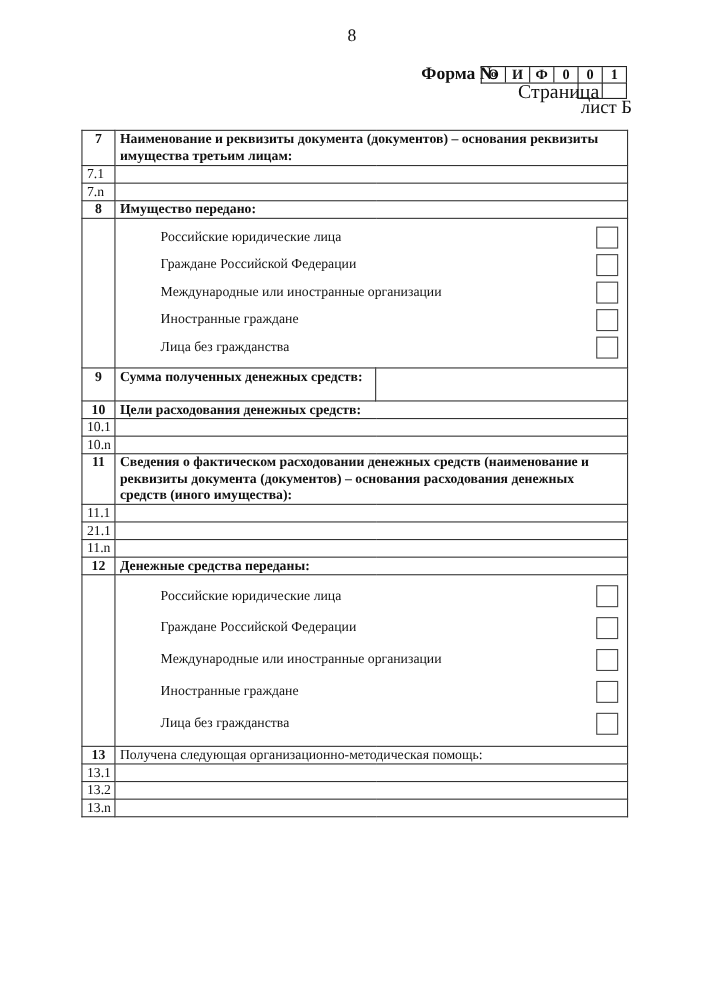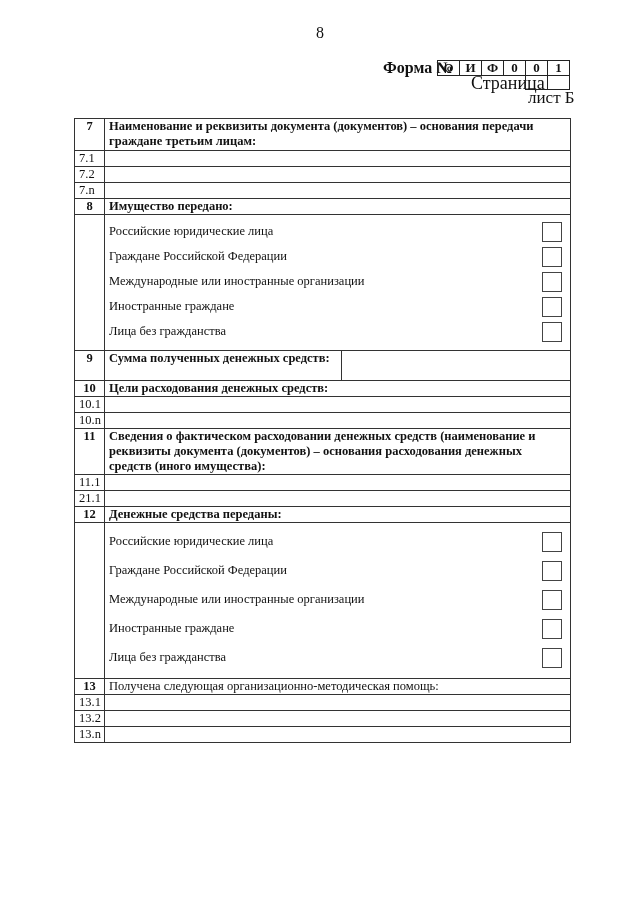--- a/index.html
+++ b/index.html
@@ -21,21 +21,21 @@
   table.form {
     position: absolute; left: 74px; top: 118px; width: 496px;
     border-collapse: collapse; table-layout: fixed; font-size: 12.5px;
   }
   table.form td { border: 1px solid #333; padding: 0 4px; vertical-align: top; line-height: 15px; }
   td.num { width: 22px; text-align: center; font-weight: bold; }
   td.subnum { text-align: left; font-weight: normal; padding-left: 2px; }
   td.bold { font-weight: bold; }
   tr.sub td { height: 14px; }
   .opt-list { padding: 4px 0 6px 4px; }
-  .opt { display: flex; align-items: center; justify-content: space-between; }
+  .opt { display: flex; align-items: center; justify-content: space-between; margin-left: 37px; }
   .opt .cb { width: 20px; height: 20px; border: 1px solid #444; margin-right: 8px; box-sizing: border-box; flex: none; }
   .opts8 .opt { height: 25px; }
   .opts12 .opt { height: 29px; }
 </style>
 </head>
 <body>
 
 <div class="page-number">8</div>
 
 <div class="form-label">Форма №</div>
@@ -57,28 +57,24 @@
 <table class="form">
   <colgroup>
       <col style="width:30px">
       <col style="width:237px">
       <col style="width:229px">
     </colgroup>
 
   <tbody>
       <tr>
     <td class="num">7</td>
-    <td class="bold" colspan="2" style="height:31px">Наименование и реквизиты документа (документов) – основания передачи граждане третьим лицам:</td>
+    <td class="bold" colspan="2" style="height:31px">Наименование и реквизиты документа (документов) – основания реквизиты имущества третьим лицам:</td>
   </tr>
   <tr class="sub">
     <td class="subnum">7.1</td>
-    <td colspan="2"></td>
-  </tr>
-  <tr class="sub">
-    <td class="subnum">7.2</td>
     <td colspan="2"></td>
   </tr>
   <tr class="sub">
     <td class="subnum">7.n</td>
     <td colspan="2"></td>
   </tr>
 
   <tr>
     <td class="num">8</td>
     <td class="bold" colspan="2">Имущество передано:</td>
@@ -135,20 +131,24 @@
     <td class="bold" colspan="2" style="height:44px">Сведения о фактическом расходовании денежных средств (наименование и реквизиты документа (документов) – основания расходования денежных средств (иного имущества):</td>
   </tr>
   <tr class="sub">
     <td class="subnum">11.1</td>
     <td colspan="2"></td>
   </tr>
   <tr class="sub">
     <td class="subnum">21.1</td>
     <td colspan="2"></td>
   </tr>
+  <tr class="sub">
+    <td class="subnum">11.n</td>
+    <td colspan="2"></td>
+  </tr>
 
   <tr>
     <td class="num">12</td>
     <td class="bold" colspan="2">Денежные средства переданы:</td>
   </tr>
   <tr>
     <td></td>
     <td colspan="2" style="height:144px; padding:0">
       <div class="opt-list opts12">
         <div class="opt">

